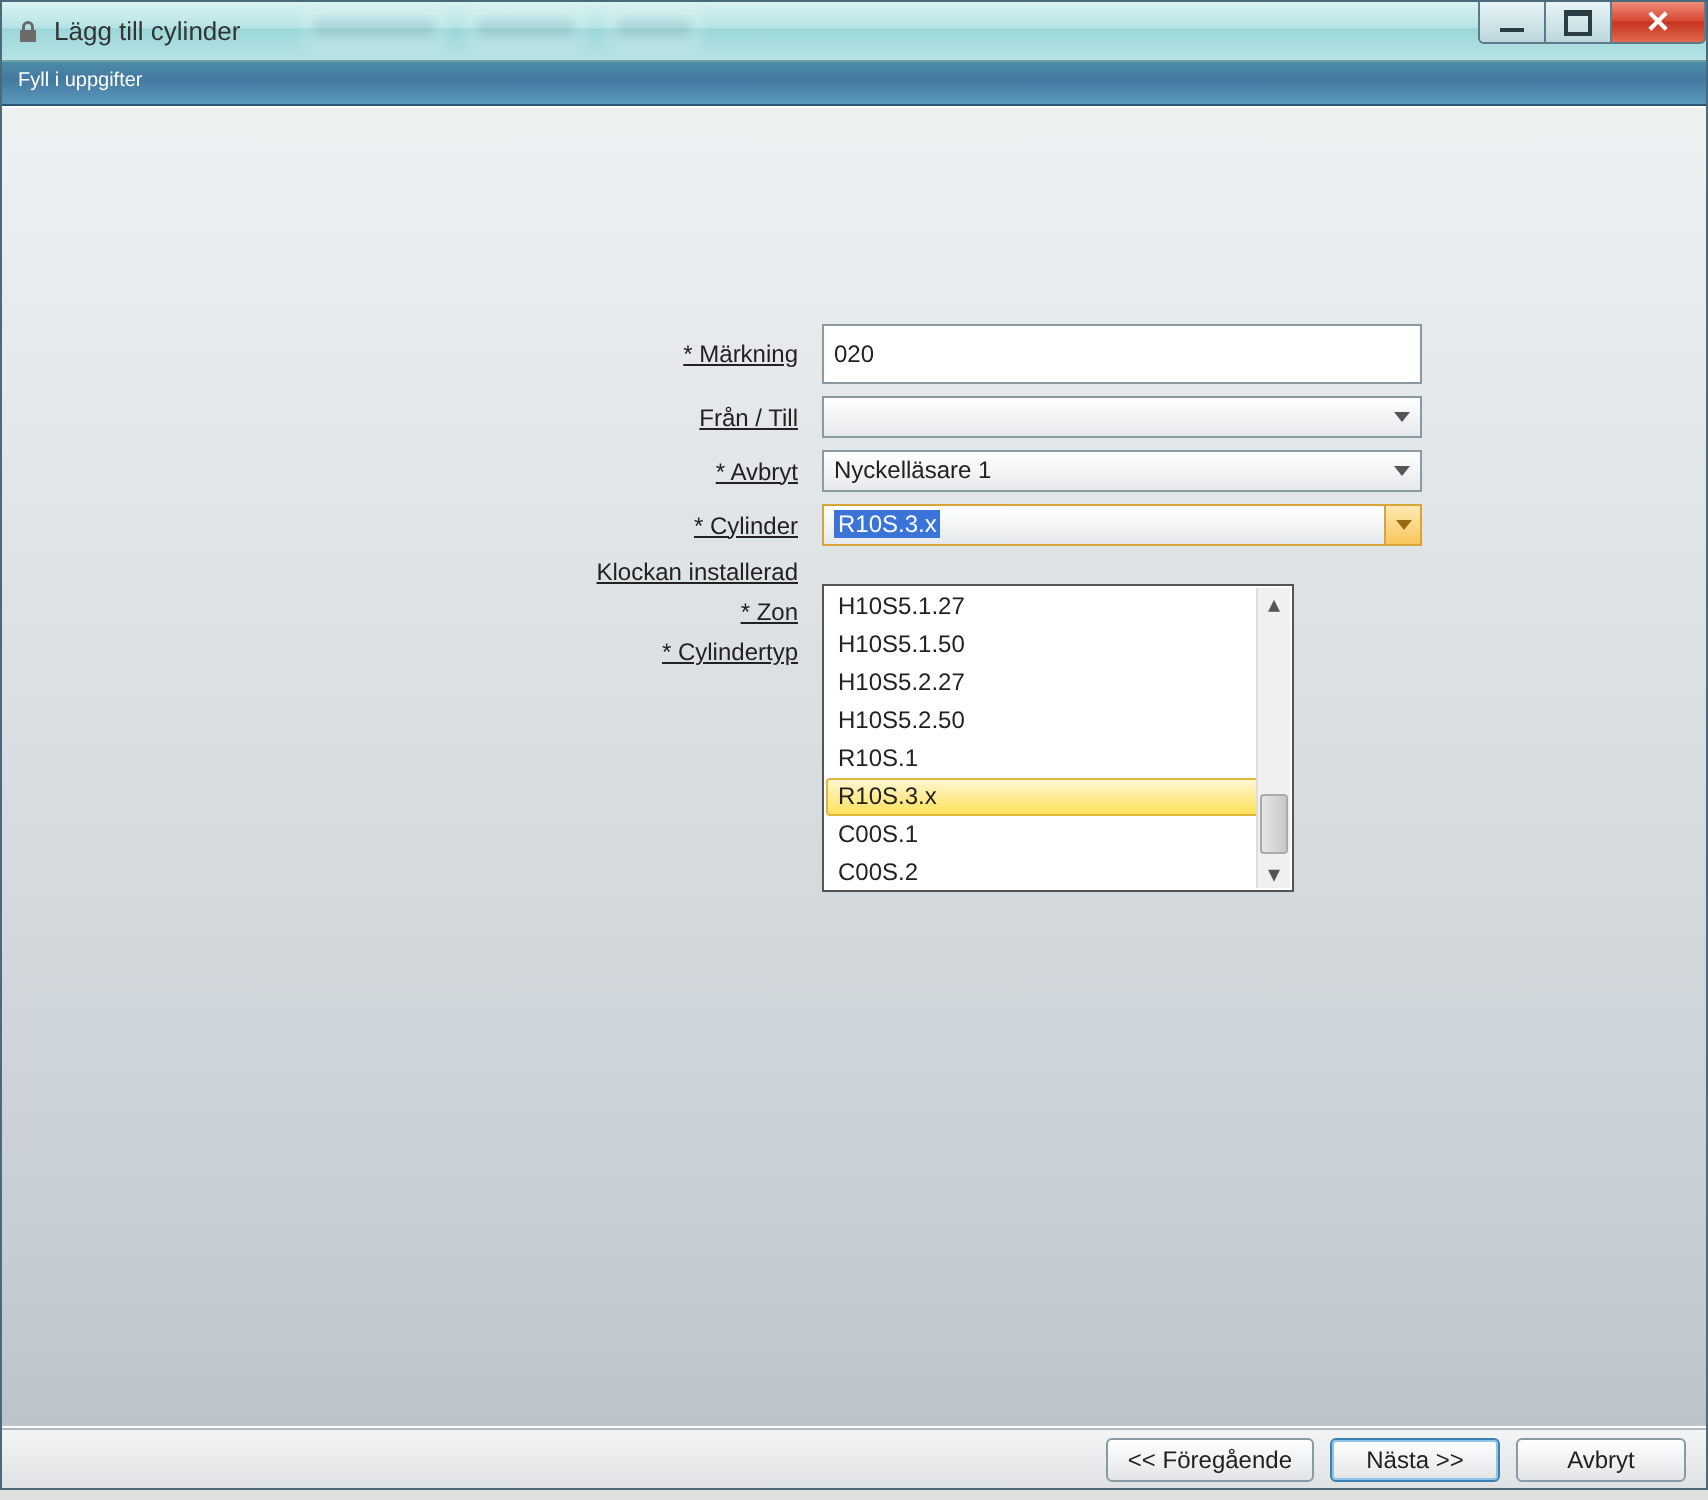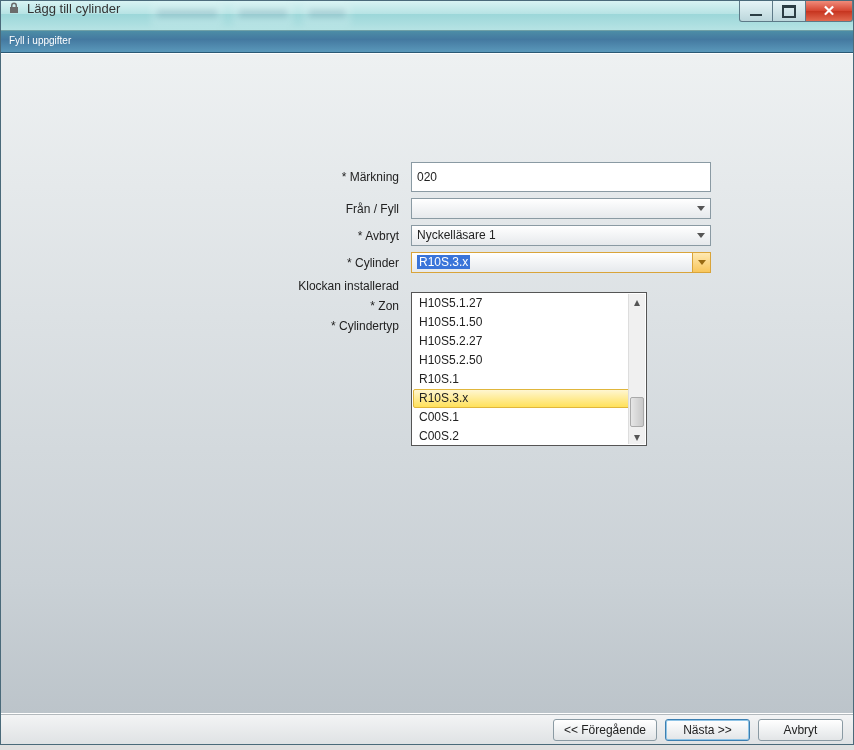--- a/index.html
+++ b/index.html
@@ -12,21 +12,21 @@
     height: 745px;
     border: 1px solid #4a6a7a;
     background: #fff;
   }
 
   .titlebar {
     height: 30px;
     background: linear-gradient(to bottom, #d8f3f3 0%, #b6e3e4 45%, #9cd7d9 46%, #b6e3e4 100%);
     border-bottom: 1px solid #6fa0a6;
     display: flex;
-    align-items: flex-start;
+    align-items: center;
     padding-left: 6px;
     position: relative;
   }
   .titlebar .icon svg { width: 14px; height: 14px; display: block; }
   .titlebar .title { margin-left: 6px; color: #333; font-size: 13px; }
   .titlebar .win-controls {
     position: absolute; right: 0; top: 0;
     display: flex;
     height: 22px;
   }
@@ -76,20 +76,21 @@
     display: grid;
     grid-template-columns: 400px 300px;
     column-gap: 10px;
     row-gap: 6px;
     align-items: center;
   }
   .form label {
     text-align: right;
     color: #222;
     padding-right: 2px;
+    text-decoration: underline;
   }
   .txt {
     height: 21px;
     border: 1px solid #8a9aa3;
     background: #fff;
     padding: 14px 5px;
     color: #222;
     width: 300px;
   }
   .combo {
@@ -239,21 +240,21 @@
   </div>
 
   <div class="subheader">Fyll i uppgifter</div>
 
   <div class="content">
     <div class="form">
 
       <label>* Märkning</label>
       <input class="txt" type="text" value="020" style="">
 
-      <label>Från / Fyll</label>
+      <label>Från / Till</label>
       <div class="combo">
         <span class="selected"></span>
         <span class="arrow">
             <svg viewBox="0 0 8 5">
               <path fill="#555" d="M0 0h8L4 5z"></path>
             </svg>
           </span>
       </div>
 
       <label>* Avbryt</label>

